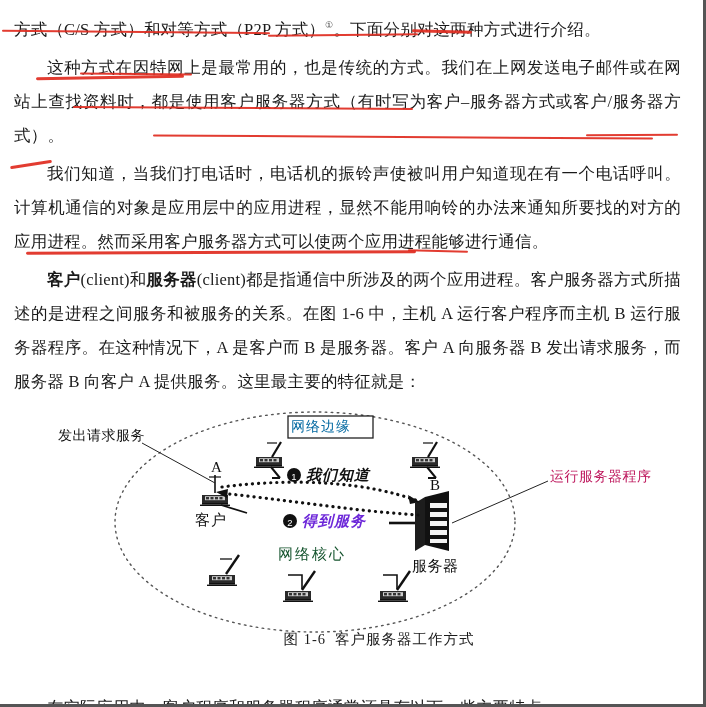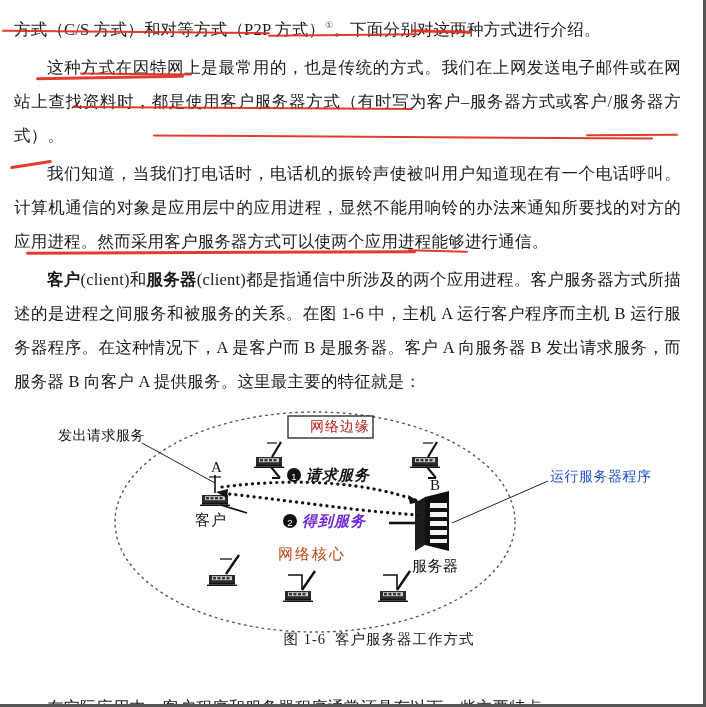--- a/index.html
+++ b/index.html
@@ -218,37 +218,37 @@
         <text x="294" y="74.5" text-anchor="middle" font-size="9.5" font-family="Liberation Sans, sans-serif" fill="#fff">1</text>
       </g>
       <g>
         <circle cx="290" cy="116" r="7" fill="#111"></circle>
         <text x="290" y="120.5" text-anchor="middle" font-size="9.5" font-family="Liberation Sans, sans-serif" fill="#fff">2</text>
       </g>
     </svg>
 
     <div style="position:absolute;left:288px;top:412px;"></div>
 
-    <span style="position:absolute;left:291px;top:13px;width:79px;text-align:right;font-size:14px;color:#b91c1c;letter-spacing:1px;">网络边缘</span>
-
-    <span style="position:absolute;left:278px;top:140px;font-size:15px;color:#c2410c;letter-spacing:2px;">网络核心</span>
+    <span style="position:absolute;left:291px;top:13px;width:79px;text-align:left;font-size:14px;color:#0369a1;letter-spacing:1px;">网络边缘</span>
+
+    <span style="position:absolute;left:278px;top:140px;font-size:15px;color:#14532d;letter-spacing:2px;">网络核心</span>
 
     <span style="position:absolute;left:58px;top:22px;font-size:14px;color:#111;letter-spacing:0.5px;">发出请求服务</span>
 
-    <span style="position:absolute;left:550px;top:63px;font-size:14px;color:#1d4ed8;letter-spacing:0.5px;">运行服务器程序</span>
+    <span style="position:absolute;left:550px;top:63px;font-size:14px;color:#be185d;letter-spacing:0.5px;">运行服务器程序</span>
 
     <span style="position:absolute;left:211px;top:54px;font-size:15px;color:#111;">A</span>
 
     <span style="position:absolute;left:430px;top:72px;font-size:15px;color:#111;">B</span>
 
     <span style="position:absolute;left:195px;top:106px;font-size:15px;color:#111;letter-spacing:1px;">客户</span>
 
     <span style="position:absolute;left:412px;top:152px;font-size:15px;color:#111;letter-spacing:0.5px;">服务器</span>
 
-    <span style="position:absolute;left:306px;top:61px;font-size:15px;font-weight:bold;font-style:italic;color:#111;letter-spacing:1px;">请求服务</span>
+    <span style="position:absolute;left:306px;top:61px;font-size:15px;font-weight:bold;font-style:italic;color:#111;letter-spacing:1px;">我们知道</span>
 
     <span style="position:absolute;left:302px;top:107px;font-size:15px;font-weight:bold;font-style:italic;color:#6d28d9;letter-spacing:1px;text-align:right;">得到服务</span>
   </div>
 
   <div class="fig-caption">
     <span class="capnum">图 1-6</span><span>客户服务器工作方式</span>
   </div>
 
   <p class="tail-para">在实际应用中，客户程序和服务器程序通常还具有以下一些主要特点。</p>
 

